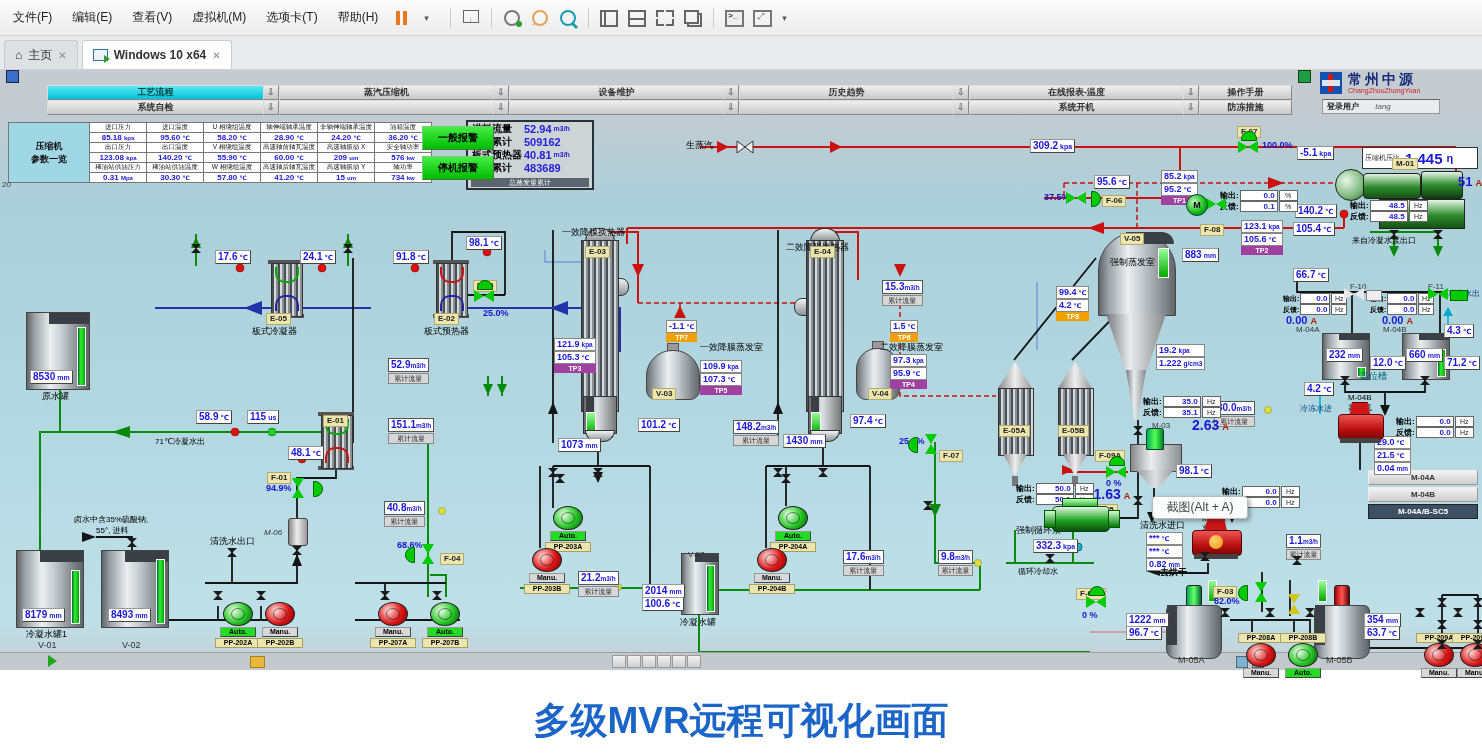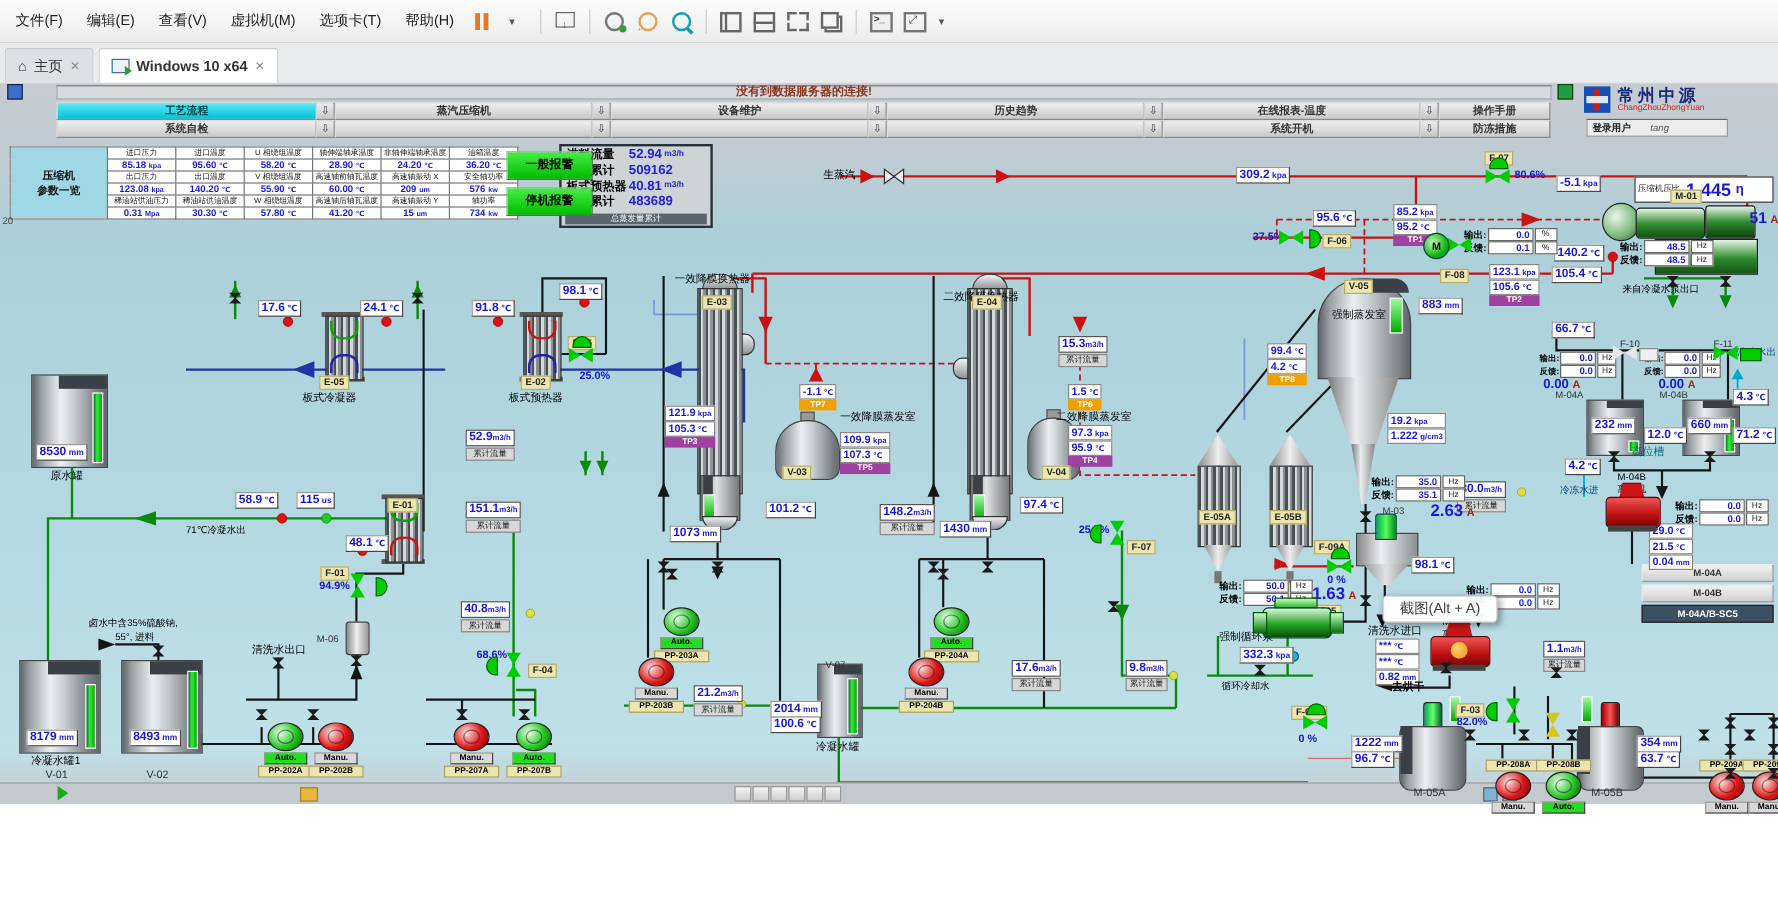--- a/index.html
+++ b/index.html
@@ -346,21 +346,20 @@
     </g>
     <g stroke="#880" stroke-width="0.5" fill="#dd4">
       <circle cx="442" cy="511" r="3.5"></circle>
         <circle cx="618" cy="587" r="3.5"></circle>
         <circle cx="978" cy="563" r="3.5"></circle>
         <circle cx="1268" cy="410" r="3.5"></circle>
     </g>
     <circle cx="1078" cy="547" r="4" fill="#19b5cf" stroke="#067"></circle>
   </svg>
 
-  <div id="alarmbar"><span>没有到数据服务器的连接!</span></div>
   <div class="tsic" style="left:6px;top:70px;width:11px;height:11px;background:#3a6ecc;border:1px solid #224;z-index:5;"></div>
   <div class="tsic" style="left:1298px;top:70px;width:11px;height:11px;background:#1d9d44;border:1px solid #141;z-index:5;"></div>
 
   <div id="logo">
     <span style="position:absolute;left:0;top:1px;width:22px;height:22px;background:#1550b0;display:inline-block;">
         <i style="position:absolute;left:8px;top:2px;width:5px;height:18px;background:#d01818;"></i>
         <i style="position:absolute;left:2px;top:8px;width:18px;height:6px;background:#fff;opacity:.85;"></i>
       </span>
     <span style="position:absolute;left:28px;top:0;font-size:14px;font-weight:bold;color:#152a7a;letter-spacing:3px;">常州中源</span>
     <span style="position:absolute;left:28px;top:16px;font-size:7px;color:#cc2222;">ChangZhouZhongYuan</span>
@@ -465,20 +464,21 @@
     </div>
 
   <div id="taskstrip"></div>
   <div class="tsic" style="left:48px;top:655px;width:0;height:0;border-left:9px solid #1da81d;border-top:6px solid transparent;border-bottom:6px solid transparent;"></div>
   <div class="tsic" style="left:250px;top:656px;width:13px;height:10px;background:#e8b83c;border:1px solid #a8821c;"></div>
   <div class="tsic" style="left:1236px;top:656px;width:10px;height:10px;background:#7fb3d5;border:1px solid #567;"></div>
   <div class="tsic" style="left:1252px;top:656px;width:10px;height:10px;background:#9ab;border:1px solid #567;"></div>
 
   <div id="tooltip">截图(Alt + A)</div>
 
+  <div id="caption">多级MVR远程可视化画面</div>
 <div class="hdrbtn active" style="position: absolute; left: 47px; top: 85px; width: 215px;">工艺流程</div>
     <div class="hdrbtn" style="position: absolute; left: 47px; top: 100px; width: 215px;">系统自检</div>
     <div class="hdrarr" style="position: absolute; left: 263px; top: 85px;">⇩</div>
     <div class="hdrarr" style="position: absolute; left: 263px; top: 100px;">⇩</div>
     <div class="hdrbtn" style="position: absolute; left: 279px; top: 85px; width: 213px;">蒸汽压缩机</div>
     <div class="hdrbtn" style="position: absolute; left: 279px; top: 100px; width: 213px;"></div>
     <div class="hdrarr" style="position: absolute; left: 493px; top: 85px;">⇩</div>
     <div class="hdrarr" style="position: absolute; left: 493px; top: 100px;">⇩</div>
     <div class="hdrbtn" style="position: absolute; left: 509px; top: 85px; width: 213px;">设备维护</div>
     <div class="hdrbtn" style="position: absolute; left: 509px; top: 100px; width: 213px;"></div>
@@ -623,21 +623,21 @@
       <div class="fv">1.1<span class="u">m3/h</span></div>
       <div class="fb">累计流量</div>
     </div>
     <div class="big" style="position: absolute; left: 1458px; top: 174px; font-size: 13px;">51<span class="u">A</span></div>
     <div class="big" style="position: absolute; left: 1192px; top: 417px; font-size: 14px;">2.63<span class="u">A</span></div>
     <div class="big" style="position: absolute; left: 1078px; top: 486px; font-size: 14px;">121.63<span class="u">A</span></div>
     <div class="big" style="position: absolute; left: 1216px; top: 530px; font-size: 13px;">0<span class="u">A</span></div>
     <div class="big" style="position: absolute; left: 1362px; top: 409px; font-size: 13px;">0<span class="u">A</span></div>
     <div class="big" style="position: absolute; left: 1286px; top: 314px; font-size: 11px;">0.00<span class="u">A</span></div>
     <div class="big" style="position: absolute; left: 1382px; top: 314px; font-size: 11px;">0.00<span class="u">A</span></div>
-    <div class="pct" style="position: absolute; left: 1262px; top: 140px;">80.6%</div>
+    <div class="pct" style="position: absolute; left: 1262px; top: 140px;">100.0%</div>
     <div class="pct" style="position: absolute; left: 1044px; top: 192px;">37.5%</div>
     <div class="pct" style="position: absolute; left: 483px; top: 308px;">25.0%</div>
     <div class="pct" style="position: absolute; left: 266px; top: 483px;">94.9%</div>
     <div class="pct" style="position: absolute; left: 397px; top: 540px;">68.6%</div>
     <div class="pct" style="position: absolute; left: 899px; top: 436px;">25.7%</div>
     <div class="pct" style="position: absolute; left: 1214px; top: 596px;">82.0%</div>
     <div class="pct" style="position: absolute; left: 1106px; top: 478px;">0  %</div>
     <div class="pct" style="position: absolute; left: 1082px; top: 610px;">0  %</div>
     <div class="pair" style="position: absolute; left: 1220px; top: 190px;">
       <div class="prow">
@@ -763,21 +763,21 @@
     <div class="lab" style="position: absolute; left: 688px; top: 550px; font-size: 8px; color: rgb(51, 51, 51);">V-07</div>
     <div class="lab" style="position: absolute; left: 1178px; top: 655px; font-size: 9px; color: rgb(51, 51, 51);">M-05A</div>
     <div class="lab" style="position: absolute; left: 1326px; top: 655px; font-size: 9px; color: rgb(51, 51, 51);">M-05B</div>
     <div class="lab" style="position: absolute; left: 1296px; top: 325px; font-size: 8px; color: rgb(51, 51, 51);">M-04A</div>
     <div class="lab" style="position: absolute; left: 1383px; top: 325px; font-size: 8px; color: rgb(51, 51, 51);">M-04B</div>
     <div class="lab" style="position: absolute; left: 1348px; top: 393px; font-size: 8px;">M-04B</div>
     <div class="lab" style="position: absolute; left: 1348px; top: 402px; font-size: 8px;">离心机</div>
     <div class="lab" style="position: absolute; left: 1202px; top: 514px; font-size: 8px;">M-02A</div>
     <div class="lab" style="position: absolute; left: 1202px; top: 523px; font-size: 8px;">离心机</div>
     <div class="lab" style="position: absolute; left: 1152px; top: 421px; font-size: 8px; color: rgb(51, 51, 51);">M-03</div>
-    <div class="lab" style="position: absolute; left: 264px; top: 528px; font-size: 8px; color: rgb(51, 51, 51);">M-06</div>
+    <div class="lab" style="position: absolute; left: 264px; top: 528px; font-size: 8px; color: rgb(51, 51, 51); font-style: italic;">M-06</div>
     <div class="lab" style="position: absolute; left: 1350px; top: 282px; font-size: 8px; color: rgb(51, 51, 51);">F-10</div>
     <div class="lab" style="position: absolute; left: 1428px; top: 282px; font-size: 8px; color: rgb(51, 51, 51);">F-11</div>
     <div class="lab" style="position: absolute; left: 2px; top: 180px; font-size: 8px; color: rgb(68, 68, 68);">20</div>
     <div class="ktag" style="position: absolute; left: 585px; top: 246px;">E-03</div>
     <div class="ktag" style="position: absolute; left: 810px; top: 246px;">E-04</div>
     <div class="ktag" style="position: absolute; left: 999px; top: 425px;">E-05A</div>
     <div class="ktag" style="position: absolute; left: 1058px; top: 425px;">E-05B</div>
     <div class="ktag" style="position: absolute; left: 266px; top: 313px;">E-05</div>
     <div class="ktag" style="position: absolute; left: 434px; top: 313px;">E-02</div>
     <div class="ktag" style="position: absolute; left: 323px; top: 415px;">E-01</div>

